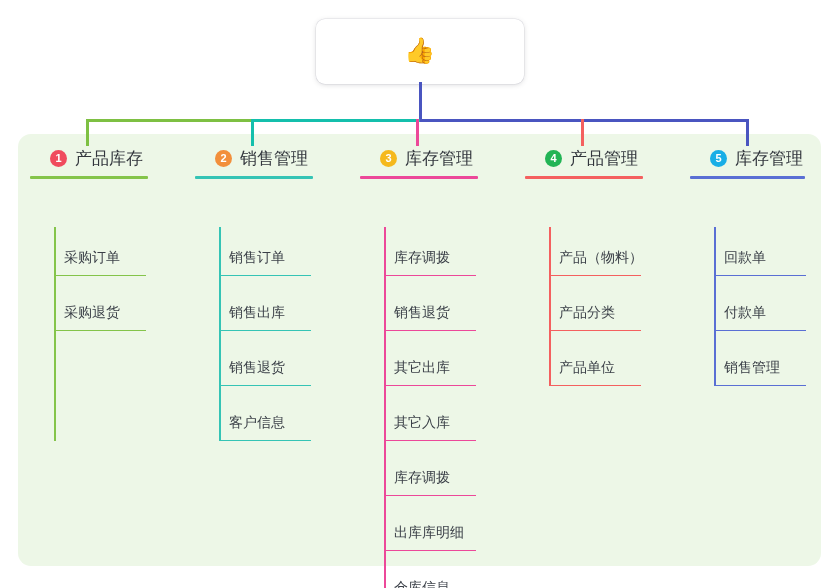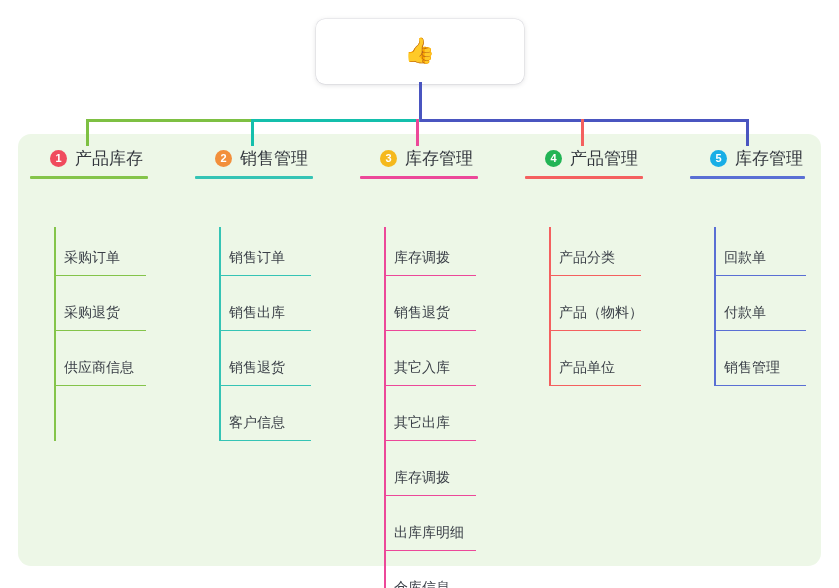--- a/index.html
+++ b/index.html
@@ -172,24 +172,20 @@
         <div class="branch">
           <div class="spine" style="background: rgb(132, 196, 74); height: 214px;"></div>
           <div class="leaf">
             <div class="leaf-label">采购订单</div>
             <div class="leaf-rule" style="background: rgb(132, 196, 74);"></div>
           </div>
           <div class="leaf">
             <div class="leaf-label">采购退货</div>
             <div class="leaf-rule" style="background: rgb(132, 196, 74);"></div>
           </div>
-          <div class="leaf">
-            <div class="leaf-label">供应商信息</div>
-            <div class="leaf-rule" style="background: rgb(132, 196, 74);"></div>
-          </div>
         </div>
       </div>
       <div class="col" style="left: 195px;">
         <div class="col-head">
           <span class="badge" style="background: rgb(242, 143, 59);">2</span>
           <span class="col-title">销售管理</span>
         </div>
         <div class="col-rule" style="background: rgb(53, 196, 181); width: 118px; margin-left: 0px;"></div>
         <div class="branch">
           <div class="spine" style="background: rgb(53, 196, 181); height: 214px;"></div>
@@ -221,25 +217,25 @@
           <div class="spine" style="background: rgb(236, 72, 153); height: 379px;"></div>
           <div class="leaf">
             <div class="leaf-label">库存调拨</div>
             <div class="leaf-rule" style="background: rgb(236, 72, 153);"></div>
           </div>
           <div class="leaf">
             <div class="leaf-label">销售退货</div>
             <div class="leaf-rule" style="background: rgb(236, 72, 153);"></div>
           </div>
           <div class="leaf">
+            <div class="leaf-label">其它出库</div>
+            <div class="leaf-rule" style="background: rgb(236, 72, 153);"></div>
+          </div>
+          <div class="leaf">
             <div class="leaf-label">其它入库</div>
-            <div class="leaf-rule" style="background: rgb(236, 72, 153);"></div>
-          </div>
-          <div class="leaf">
-            <div class="leaf-label">其它出库</div>
             <div class="leaf-rule" style="background: rgb(236, 72, 153);"></div>
           </div>
           <div class="leaf">
             <div class="leaf-label">库存调拨</div>
             <div class="leaf-rule" style="background: rgb(236, 72, 153);"></div>
           </div>
           <div class="leaf">
             <div class="leaf-label">出库库明细</div>
             <div class="leaf-rule" style="background: rgb(236, 72, 153);"></div>
           </div>
@@ -251,28 +247,28 @@
       </div>
       <div class="col" style="left: 525px;">
         <div class="col-head">
           <span class="badge" style="background: rgb(34, 180, 85);">4</span>
           <span class="col-title">产品管理</span>
         </div>
         <div class="col-rule" style="background: rgb(244, 96, 95); width: 118px; margin-left: 0px;"></div>
         <div class="branch">
           <div class="spine" style="background: rgb(244, 96, 95); height: 159px;"></div>
           <div class="leaf">
+            <div class="leaf-label">产品（物料）</div>
+            <div class="leaf-rule" style="background: rgb(244, 96, 95);"></div>
+          </div>
+          <div class="leaf">
             <div class="leaf-label">产品分类</div>
             <div class="leaf-rule" style="background: rgb(244, 96, 95);"></div>
           </div>
           <div class="leaf">
-            <div class="leaf-label">产品（物料）</div>
-            <div class="leaf-rule" style="background: rgb(244, 96, 95);"></div>
-          </div>
-          <div class="leaf">
             <div class="leaf-label">产品单位</div>
             <div class="leaf-rule" style="background: rgb(244, 96, 95);"></div>
           </div>
         </div>
       </div>
       <div class="col" style="left: 690px;">
         <div class="col-head">
           <span class="badge" style="background: rgb(25, 174, 230);">5</span>
           <span class="col-title">库存管理</span>
         </div>

